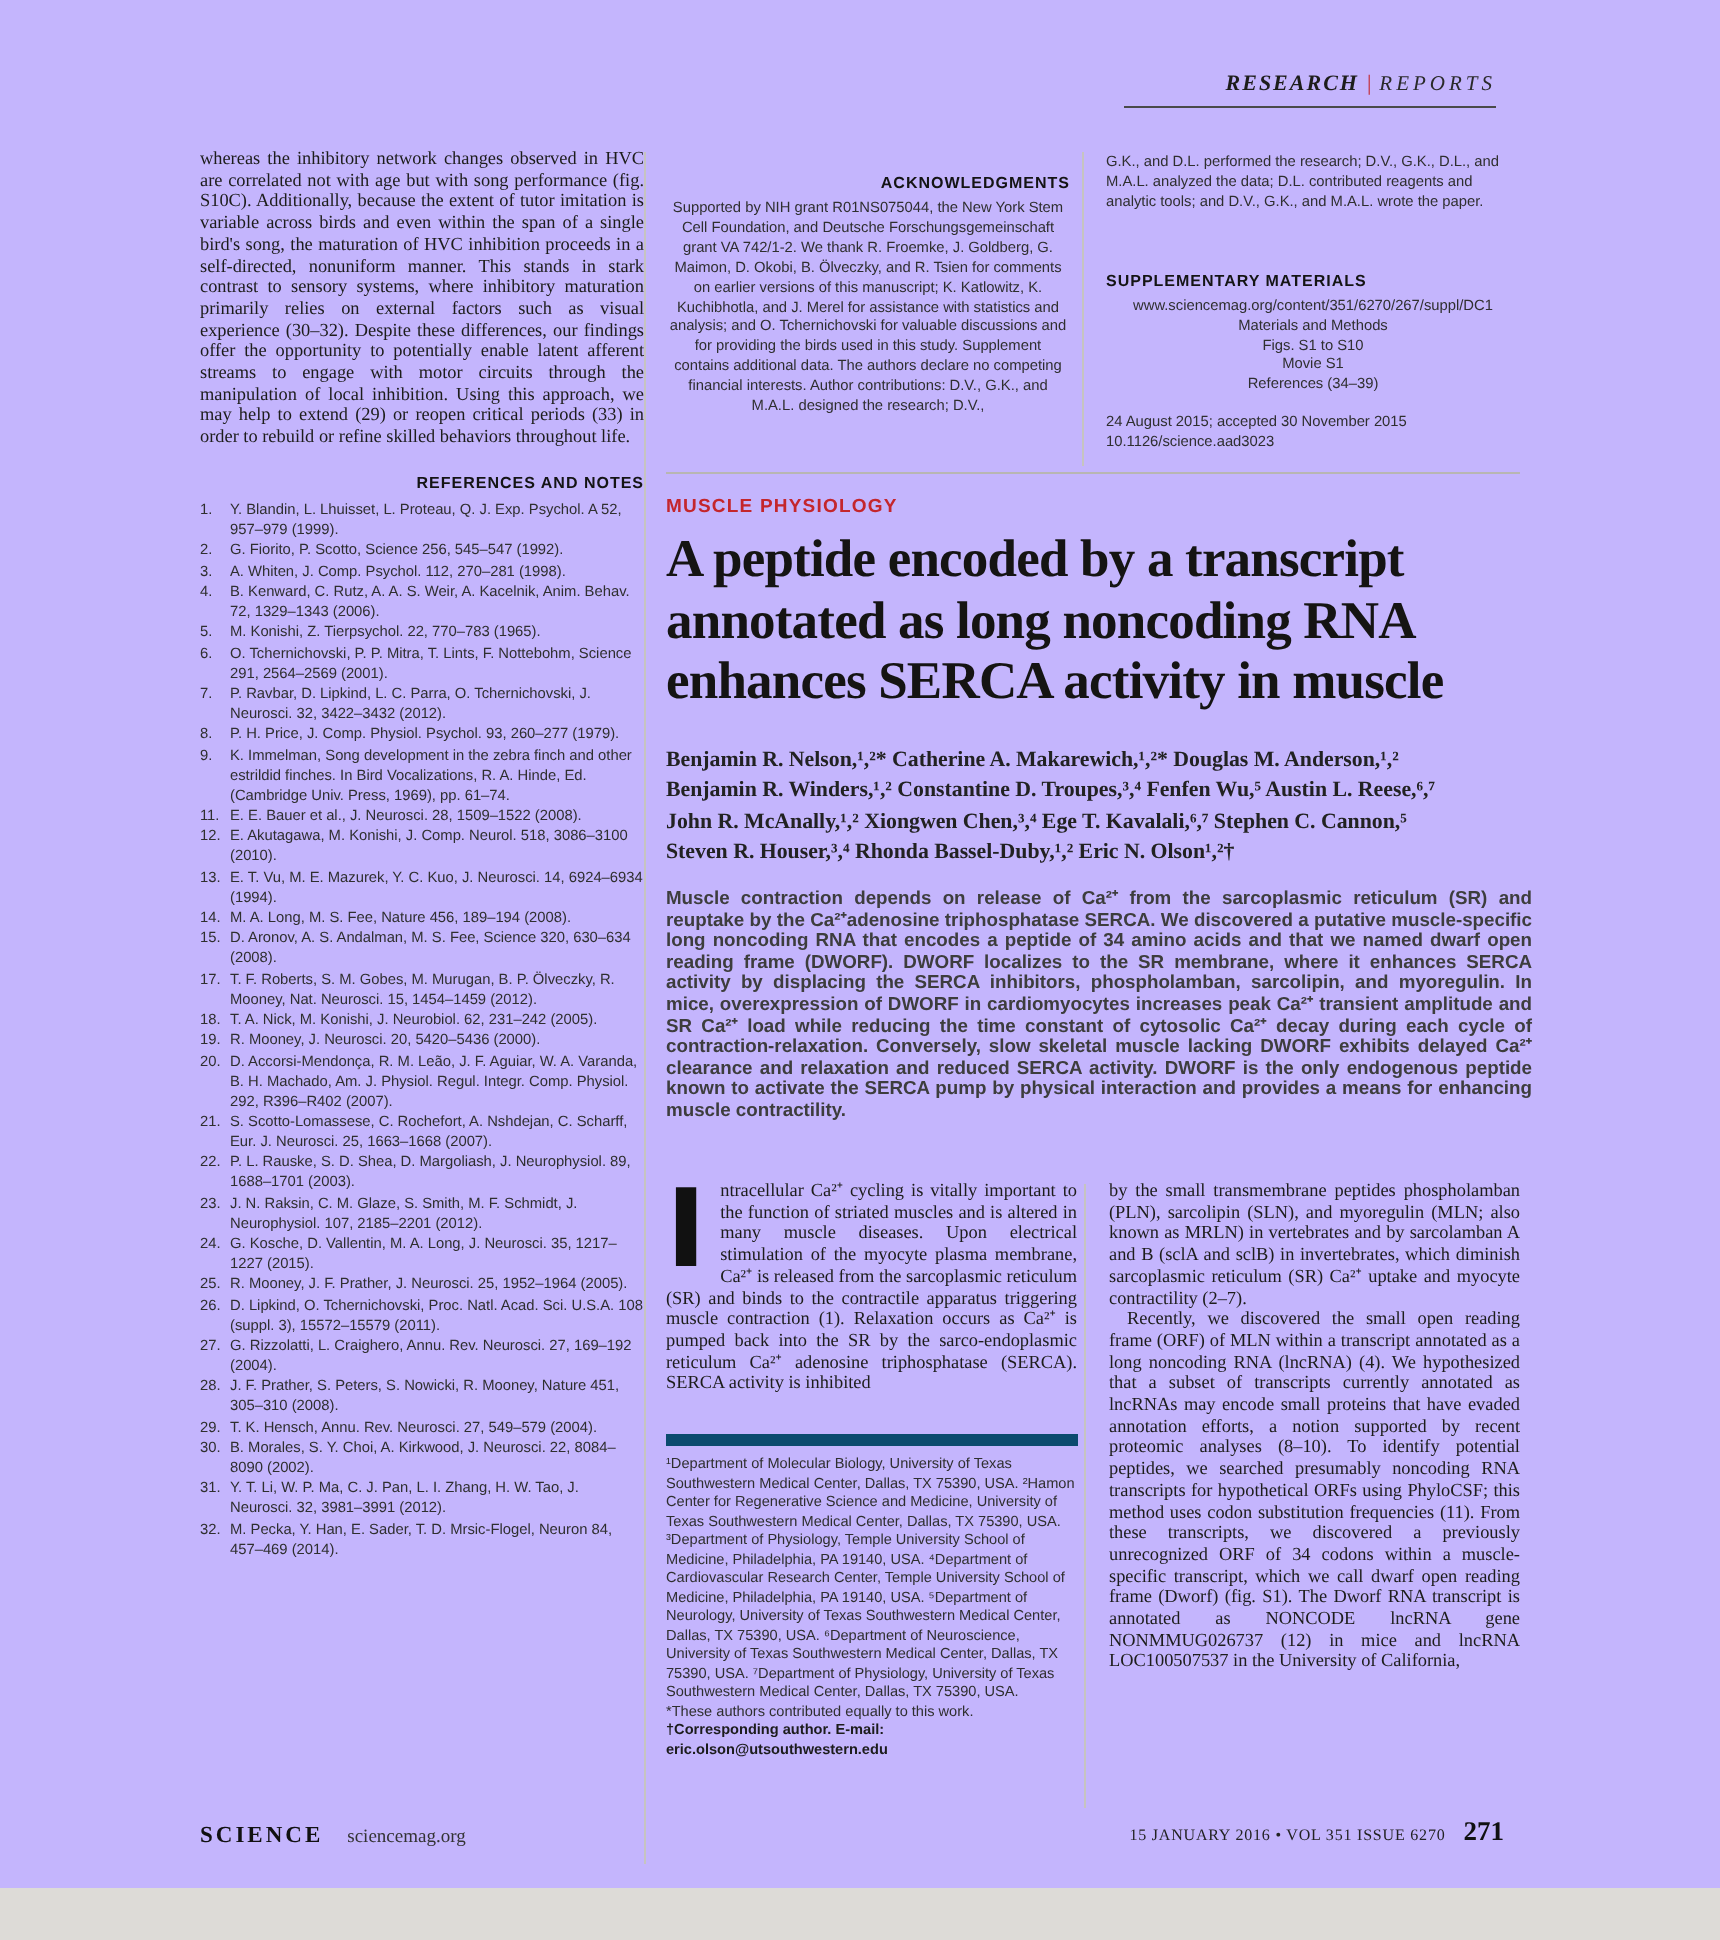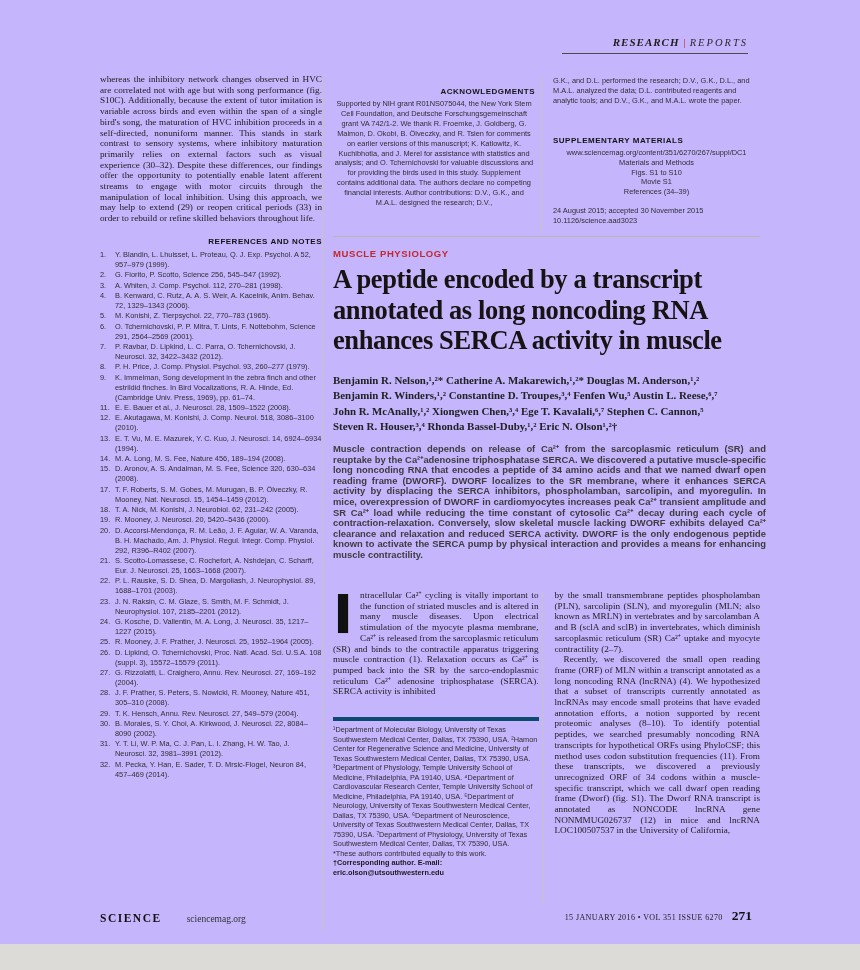--- a/index.html
+++ b/index.html
@@ -46,28 +46,28 @@
   .authors{position:absolute;left:333px;top:373px;width:434px;font-weight:bold;font-size:10.9px;
            line-height:15.4px;color:#222;white-space:pre;}
   .abstract{position:absolute;left:333px;top:444px;width:433px;font-family:"Liberation Sans",sans-serif;
             font-weight:bold;font-size:9.4px;line-height:10.6px;color:#3d3d3d;text-align:justify;}
 
   
   .bodycols{position:absolute;left:333px;top:590px;width:427px;display:flex;gap:16px;}
   .bcol{width:205.5px;}
   .dropcap{float:left;font-family:"DejaVu Sans",sans-serif;font-weight:bold;font-size:54px;
            line-height:46px;margin:2px 7px 0 0;color:#111;}
-  .fnblock{border-top:4px solid #0c4a6e;margin-top:20px;padding-top:4px;
+  .fnblock{border-top:6px solid #0c4a6e;margin-top:20px;padding-top:4px;
            font-family:"Liberation Sans",sans-serif;font-size:7.3px;line-height:9.5px;color:#2f2f2f;}
   .fn-bold{font-weight:bold;color:#1c1c1c;}
   .para-indent{text-indent:9px;}
   .pre-line{white-space:pre-line;}
 
   
-  .footer-left{position:absolute;left:100px;top:912px;display:flex;align-items:baseline;gap:25px;}
+  .footer-left{position:absolute;left:100px;top:912px;display:flex;align-items:baseline;gap:12px;}
   .footer-journal{font-weight:bold;font-size:11.5px;letter-spacing:1.5px;color:#111;}
   .footer-site{font-size:9.5px;color:#333;}
   .footer-right{position:absolute;right:108px;top:908px;display:flex;align-items:baseline;gap:9px;}
   .footer-issue{font-size:8px;letter-spacing:0.4px;color:#222;}
   .footer-page{font-weight:bold;font-size:13.5px;color:#111;}
 </style>
 </head>
 <body>
 
 <div class="page">

